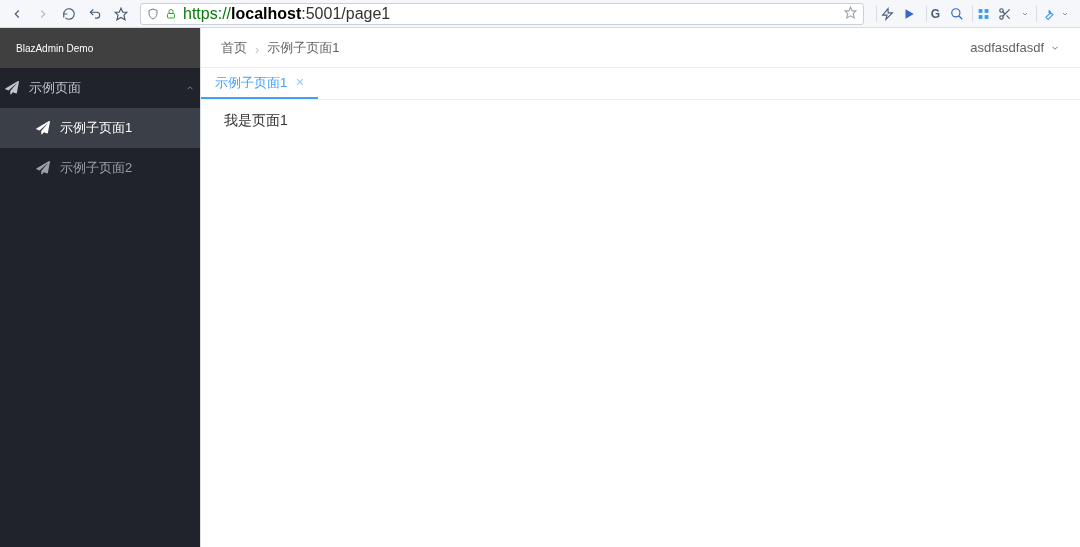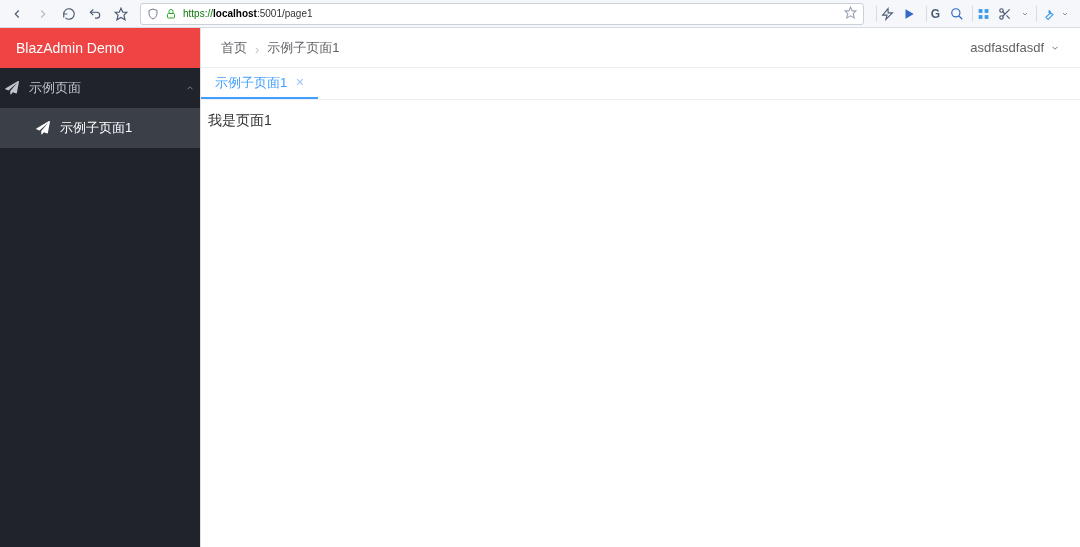--- a/index.html
+++ b/index.html
@@ -4,35 +4,35 @@
   <style>
     * { box-sizing: border-box; margin: 0; padding: 0; }
     body { font-family: "Segoe UI", Arial, sans-serif; font-size: 13px; color: #333; background: #fff; width: 1080px; height: 547px; overflow: hidden; }
 
     
     .browser-bar { height: 28px; background: #f5f7fa; border-bottom: 1px solid #d7dce3; display: flex; align-items: center; padding: 0 6px; gap: 4px; }
     .tb-btn { width: 22px; height: 22px; display: flex; align-items: center; justify-content: center; color: #4b5a73; border-radius: 3px; }
     .tb-btn svg { width: 14px; height: 14px; stroke: currentColor; fill: none; stroke-width: 2; }
     .url-bar { flex: 1; height: 22px; background: #fff; border: 1px solid #c8d0da; border-radius: 3px; display: flex; align-items: center; padding: 0 6px; gap: 6px; margin: 0 4px; }
     .url-bar svg { width: 12px; height: 12px; }
-    .url-text { flex: 1; font-size: 10px; color: #333; white-space: nowrap; overflow: hidden; }
+    .url-text { flex: 1; font-size: 16px; color: #333; white-space: nowrap; overflow: hidden; }
     .url-text .h { color: #0a7a0a; }
     .url-text .hh { color: #000; font-weight: 600; }
     .url-star { color: #9aa4b2; }
     .iconcluster { display: flex; align-items: center; gap: 6px; padding: 0 4px; }
     .iconcluster .ic { width: 18px; height: 18px; display: flex; align-items: center; justify-content: center; color: #4b5a73; }
     .iconcluster .ic.sep::before { content: ""; display: block; width: 1px; height: 16px; background: #d7dce3; margin-right: 4px; }
     .iconcluster .ic span { font-size: 12px; }
     .iconcluster svg { width: 14px; height: 14px; stroke: currentColor; fill: none; stroke-width: 2; }
 
     
     .app { display: flex; height: calc(100% - 28px); }
 
     .sidebar { width: 200px; background: #20232a; color: #c0c4cc; display: flex; flex-direction: column; }
-    .logo { height: 40px; display: flex; align-items: center; padding: 0 16px; background: #ef4444; color: #fff; font-size: 14px; }
+    .logo { height: 40px; display: flex; align-items: center; padding: 0 16px; background: #404040; color: #fff; font-size: 10px; }
     .menu { flex: 1; }
     .menu-group { }
     .menu-title { height: 40px; display: flex; align-items: center; padding: 0 5px; gap: 10px; color: #c0c4cc; cursor: pointer; }
     .menu-title .lbl { flex: 1; }
     .menu-title .chev { color: #8d9199; }
     .menu-item { height: 40px; display: flex; align-items: center; padding: 0 20px 0 36px; gap: 10px; color: #9aa0a9; cursor: pointer; font-size: 13px; }
     .menu-item.active { background: #3a3f48; color: #fff; }
     .menu-item svg, .menu-title svg { width: 14px; height: 14px; fill: currentColor; }
     .menu-title .chev svg { width: 10px; height: 10px; stroke: currentColor; fill: none; stroke-width: 2; }
 
@@ -40,21 +40,21 @@
     .topbar { height: 40px; border-bottom: 1px solid #ebeef5; display: flex; align-items: center; padding: 0 20px; justify-content: space-between; }
     .crumbs { display: flex; align-items: flex-end; gap: 8px; color: #606266; font-size: 13px; }
     .crumbs .sep { color: #c0c4cc; }
     .userbox { display: flex; align-items: center; gap: 6px; color: #606266; font-size: 13px; cursor: pointer; }
     .userbox svg { width: 10px; height: 10px; stroke: currentColor; fill: none; stroke-width: 2; }
 
     .tabs { height: 32px; border-bottom: 1px solid #ebeef5; display: flex; align-items: stretch; }
     .tab { display: flex; align-items: center; padding: 0 14px; gap: 8px; font-size: 13px; color: #409eff; border-bottom: 2px solid #409eff; cursor: pointer; }
     .tab .close { color: #9cc7f5; font-size: 11px; }
 
-    .content { flex: 1; padding: 12px 7px; font-size: 14px; color: #303133; }
+    .content { flex: 1; padding: 12px 23px; font-size: 14px; color: #303133; }
   </style>
 </head>
 <body>
 
 <div class="browser-bar">
   <div class="tb-btn">
       <svg viewBox="0 0 24 24">
         <polyline points="15 18 9 12 15 6"></polyline>
       </svg>
     </div>
@@ -166,20 +166,26 @@
           <span class="chev"><svg viewBox="0 0 24 24">
                 <polyline points="6 15 12 9 18 15"></polyline>
               </svg></span>
         </div>
         <div class="menu-item active">
           <svg viewBox="0 0 512 512">
               <path d="M476 3L12 270c-12 7-11 25 2 30l114 44L451 62 192 366v104c0 18 22 26 34 13l62-70 118 46c12 5 26-3 28-17L511 24c3-16-15-29-35-21z"></path>
             </svg>
           <span>示例子页面1</span>
         </div>
+        <div class="menu-item">
+          <svg viewBox="0 0 512 512">
+              <path d="M476 3L12 270c-12 7-11 25 2 30l114 44L451 62 192 366v104c0 18 22 26 34 13l62-70 118 46c12 5 26-3 28-17L511 24c3-16-15-29-35-21z"></path>
+            </svg>
+          <span>示例子页面2</span>
+        </div>
       </div>
 
 
     </div>
   </div>
 
   <div class="main">
     <div class="topbar">
       <div class="crumbs">
         <span>首页</span>

